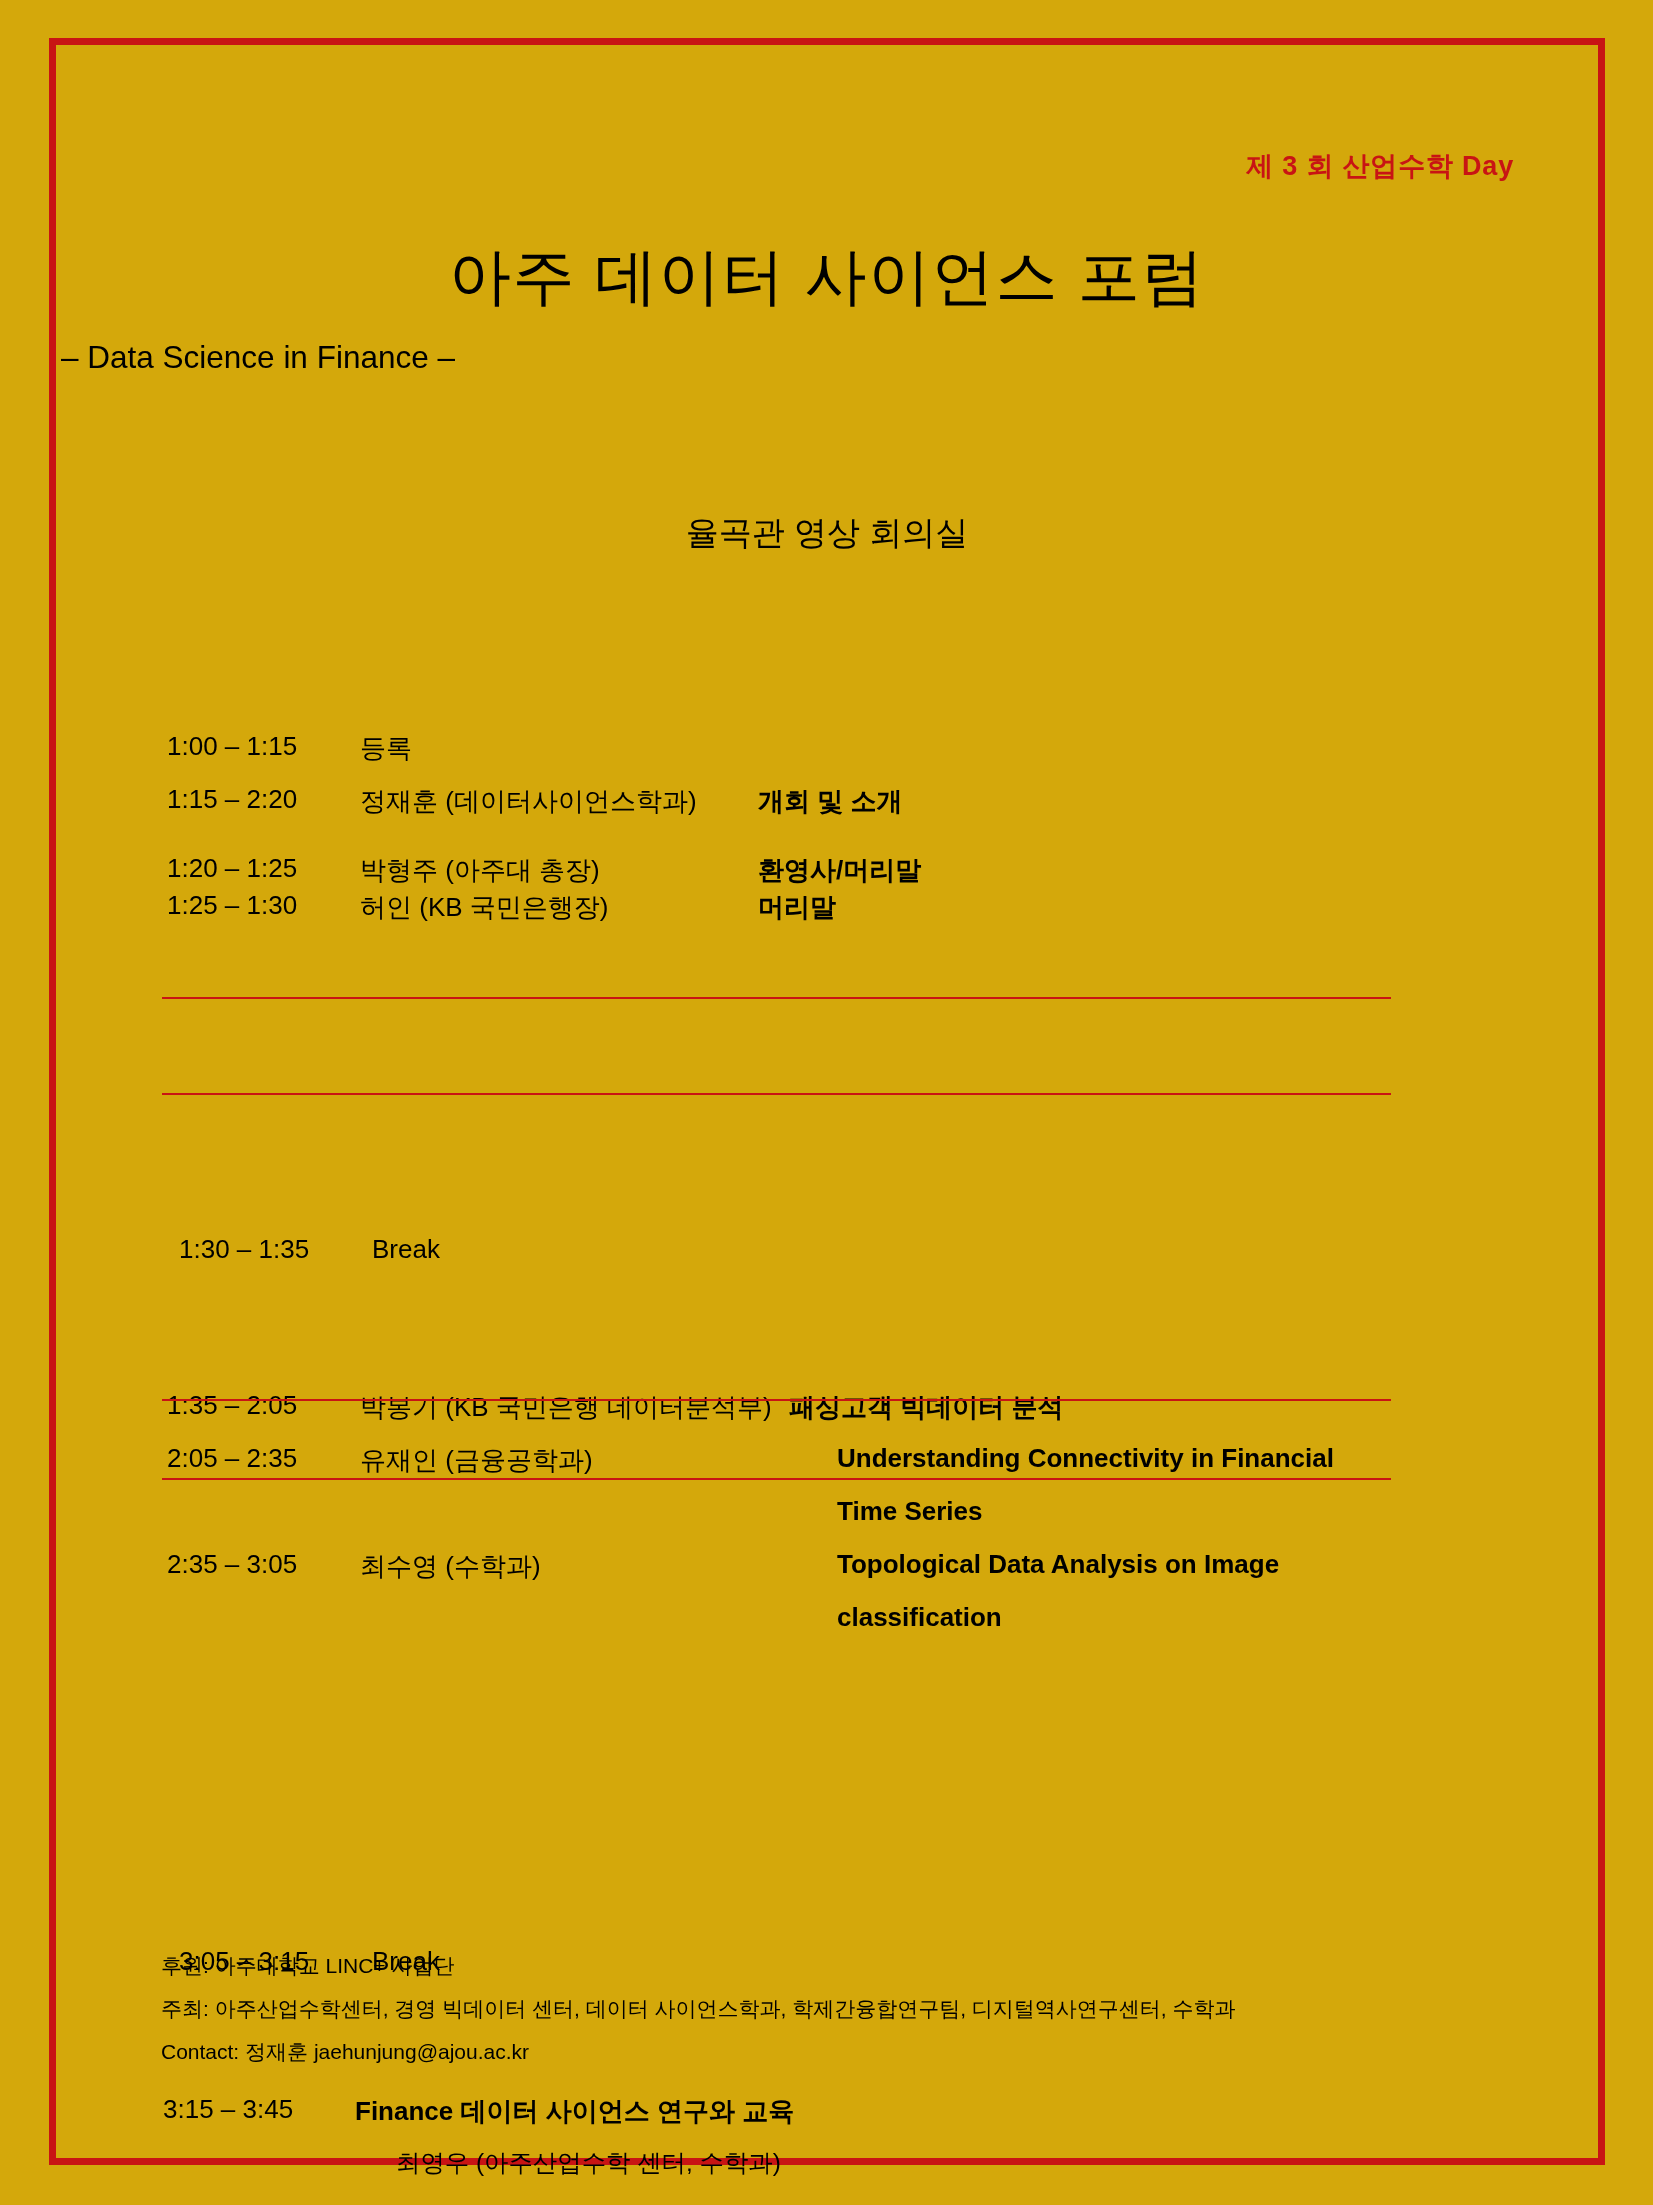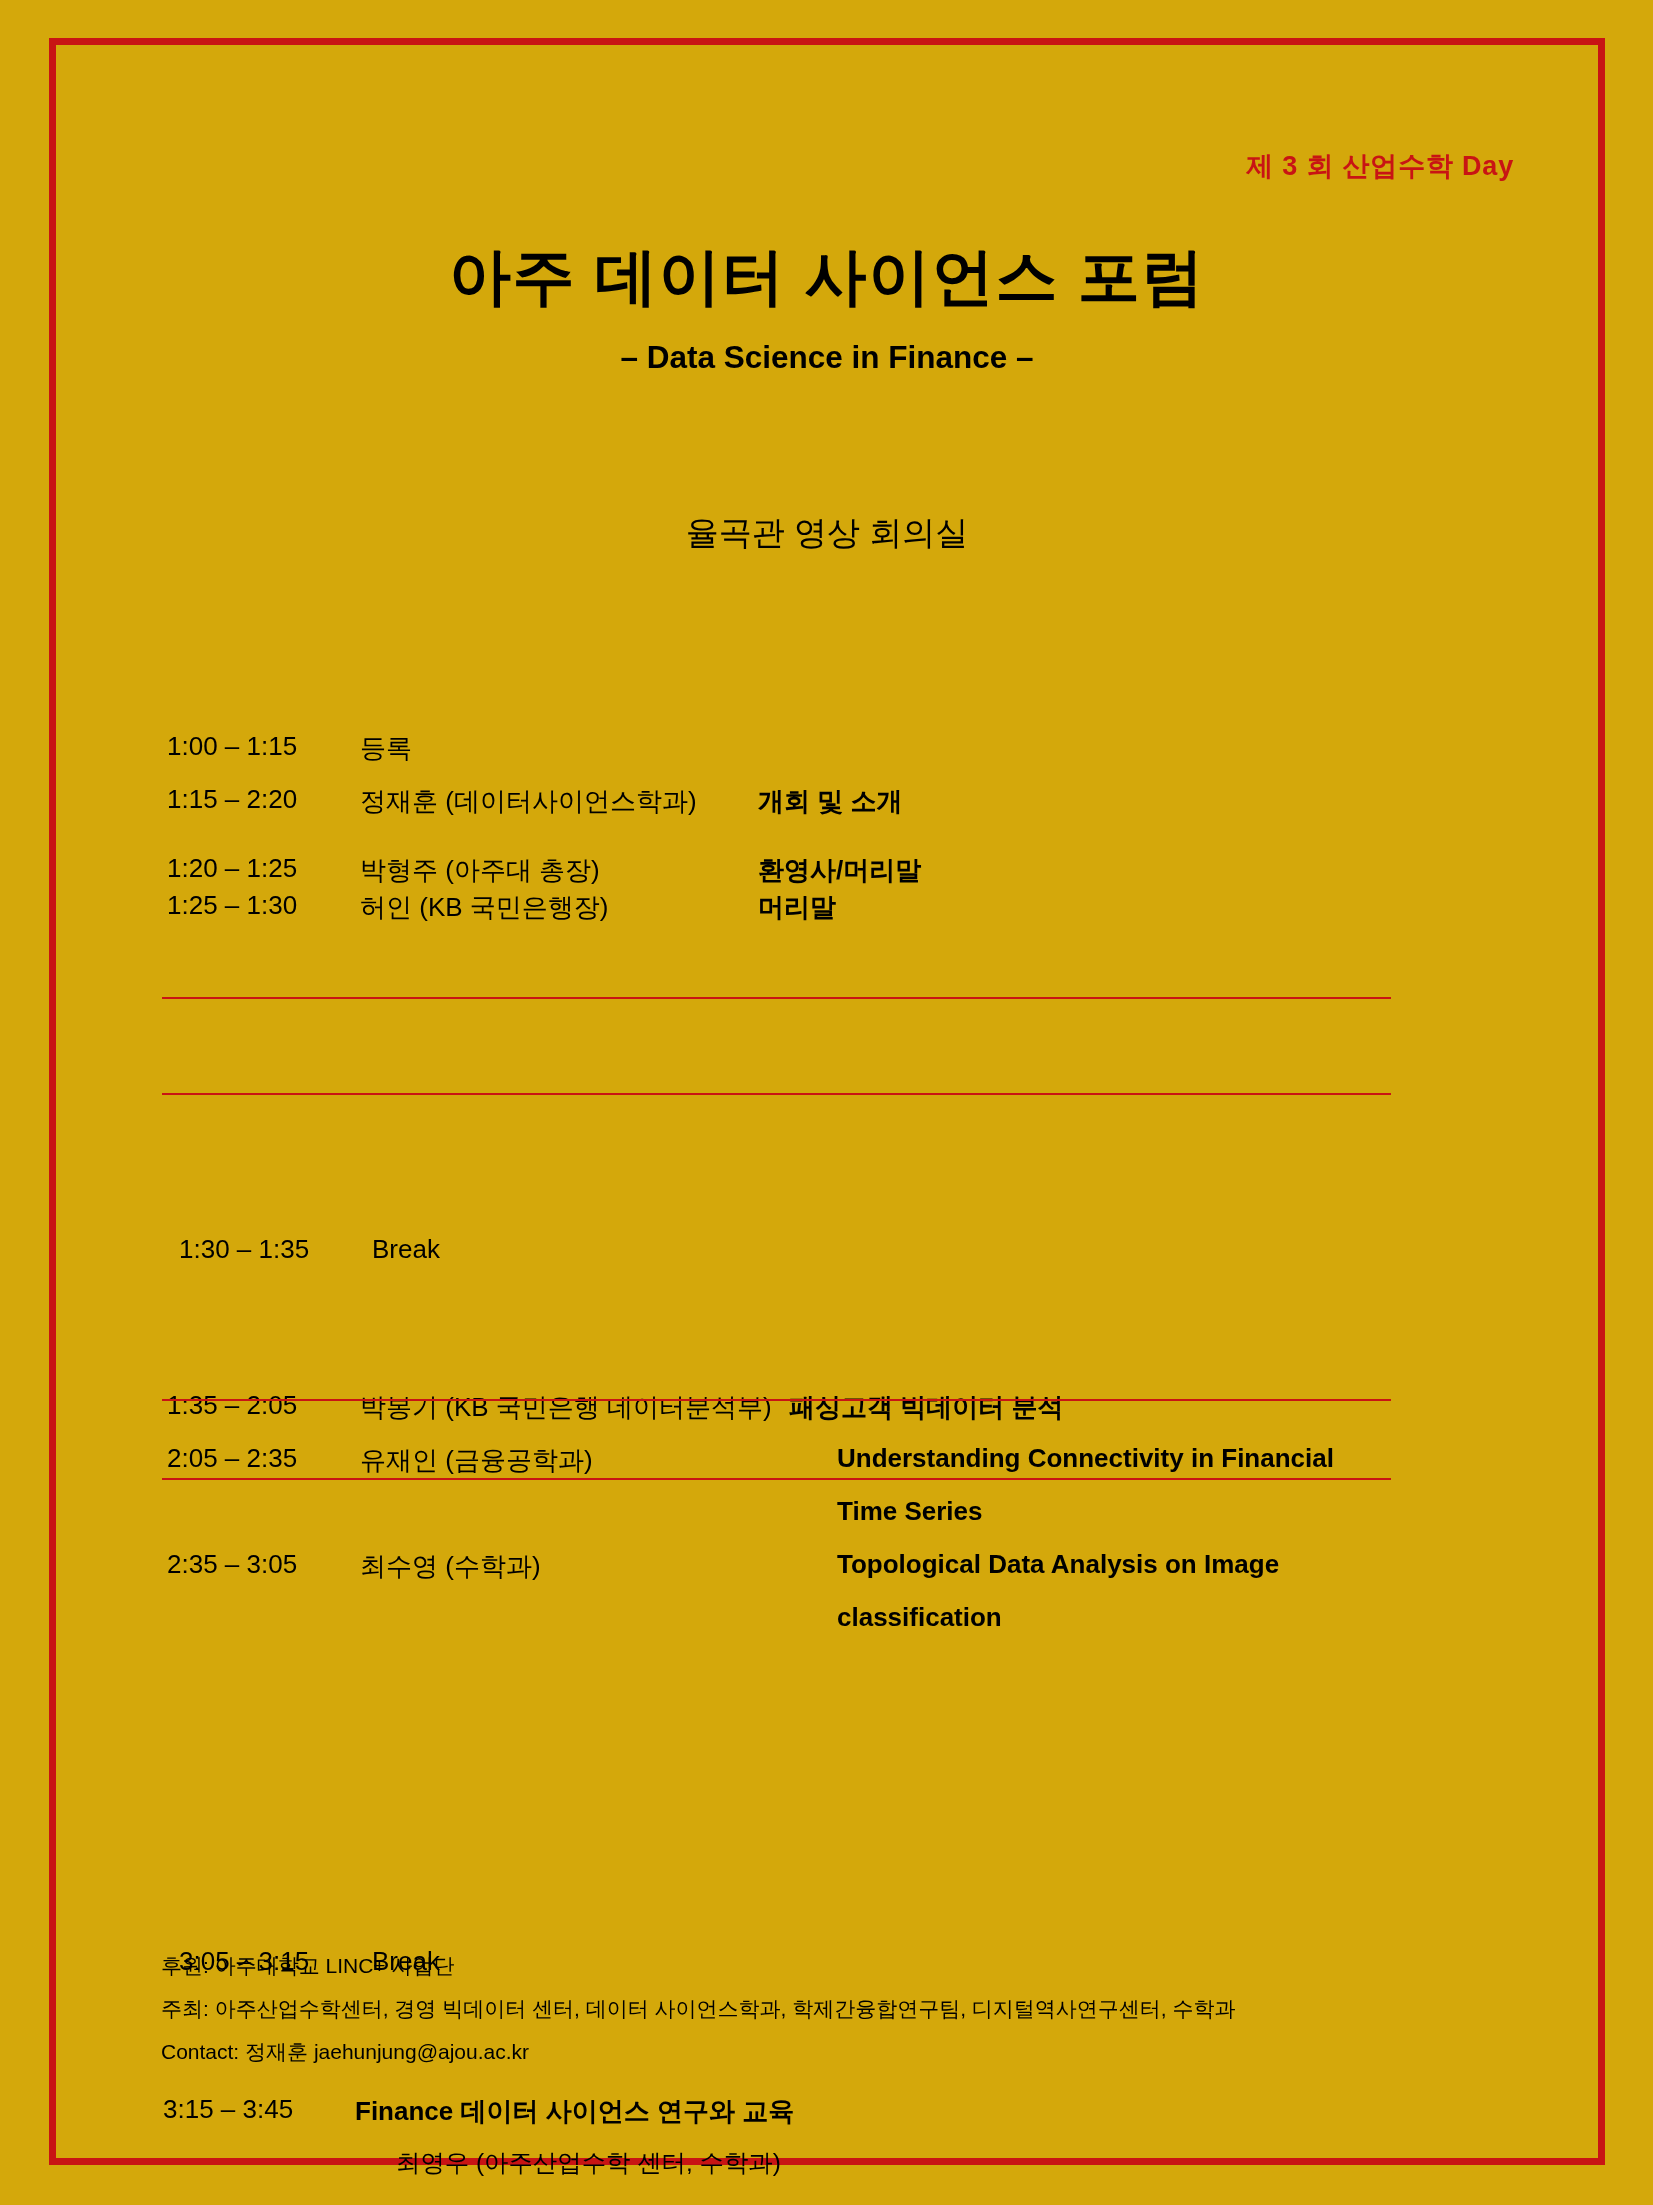--- a/index.html
+++ b/index.html
@@ -50,31 +50,32 @@
     letter-spacing: 0.8px;
   }
 
   .main-title {
     position: absolute;
     left: 0;
     top: 197px;
     width: 100%;
     text-align: center;
     font-size: 62px;
-    font-weight: bold;
+    font-weight: normal;
     letter-spacing: 1.6px;
   }
   .subtitle {
     position: absolute;
     left: 0;
     top: 301px;
     width: 100%;
-    text-align: center;
+    text-align: left;
     font-size: 31.5px;
-    font-weight: bold;
+    font-weight: normal;
+    padding-left: 12px;
   }
   .date-line {
     position: absolute;
     left: 0;
     top: 394px;
     width: 100%;
     text-align: center;
     font-size: 33px;
   }
   .place-line {

